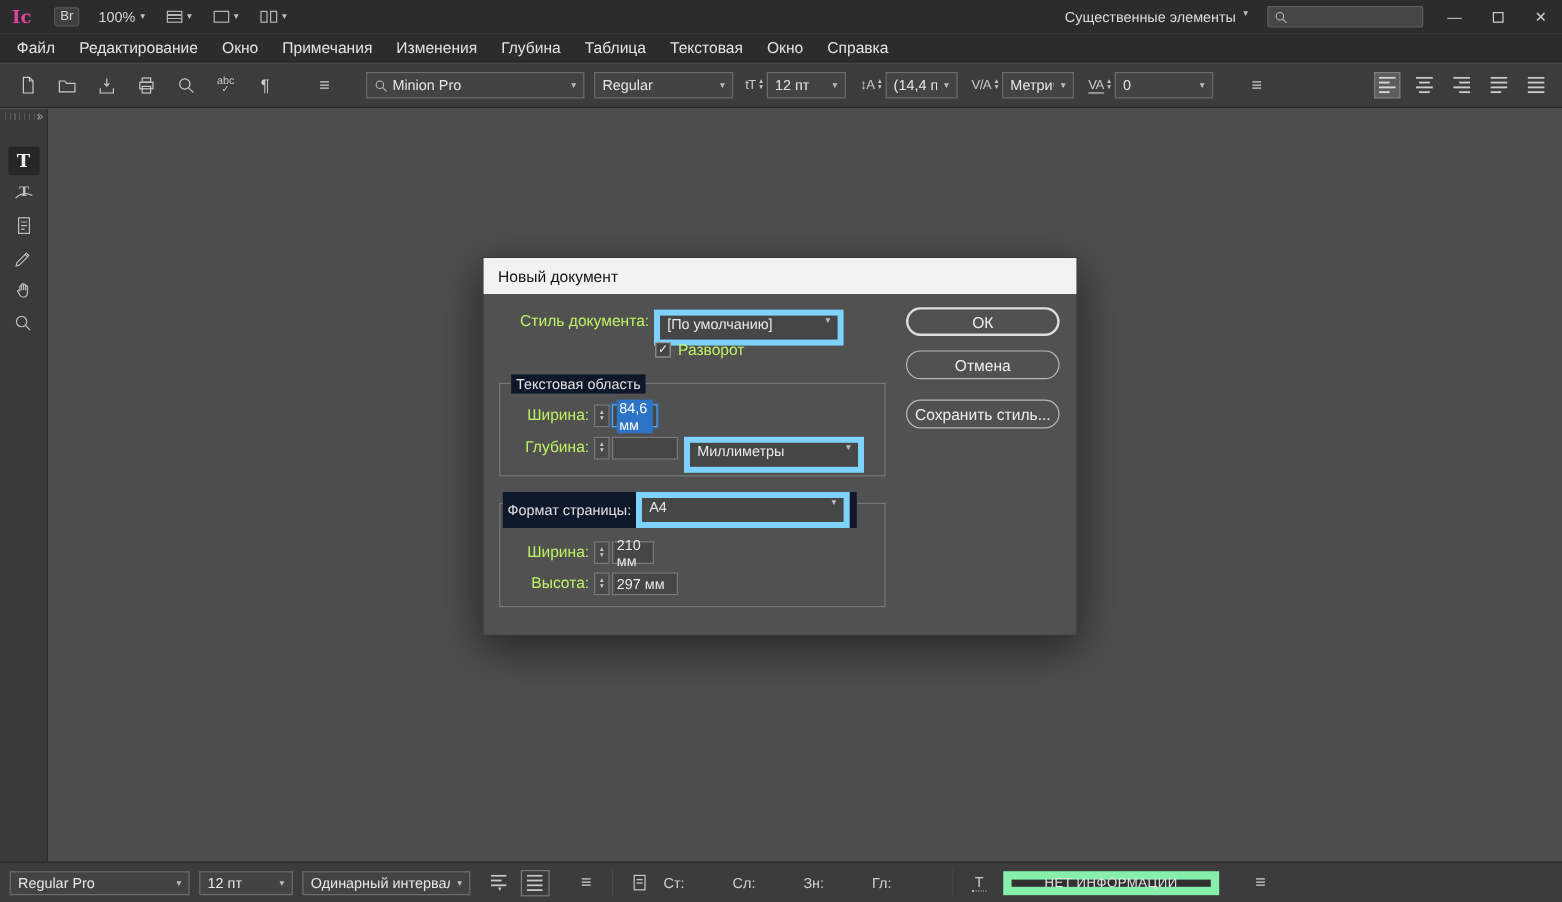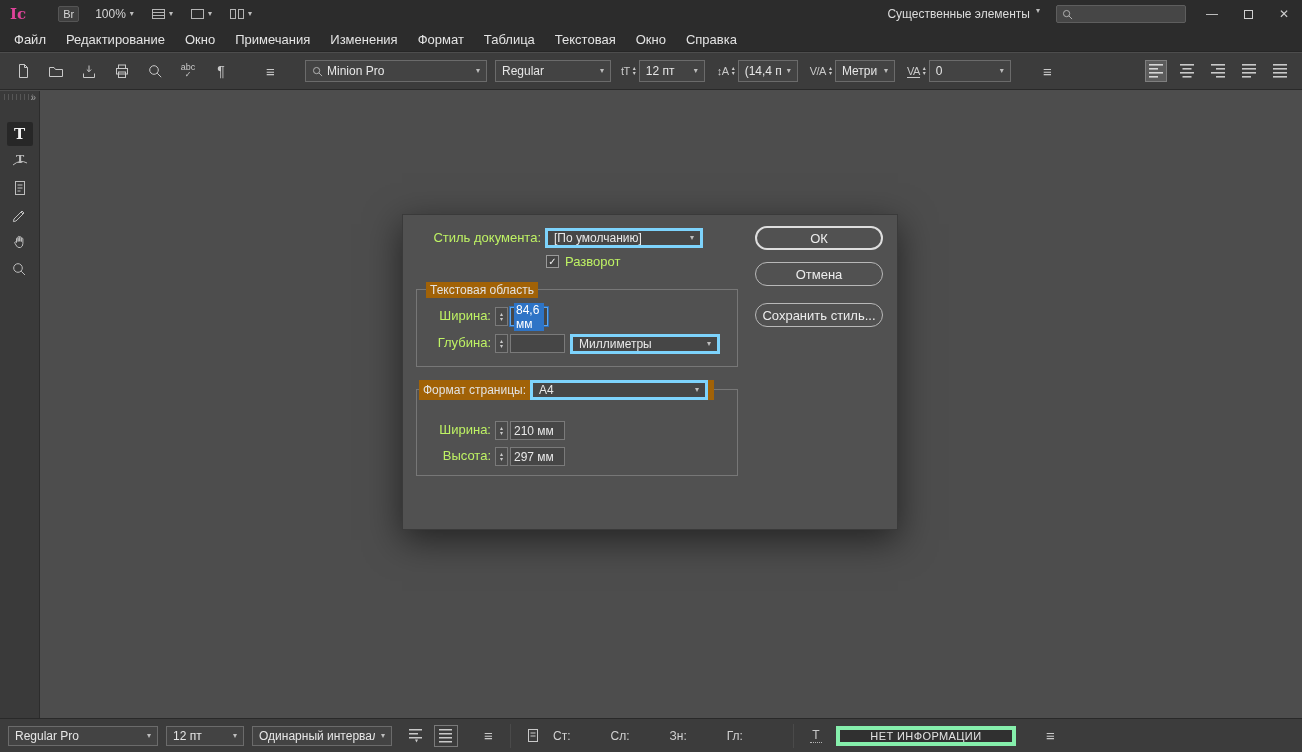--- a/index.html
+++ b/index.html
@@ -3,21 +3,21 @@
 <meta charset="utf-8">
 <style>
 *{margin:0;padding:0;box-sizing:border-box}
 html,body{width:1302px;height:752px}
 body{position:relative;overflow:hidden;background:#4d4d4d;color:#d9d9d9;
      font-family:"Liberation Sans","DejaVu Sans",sans-serif;font-size:13px}
 
 
 .titlebar{position:absolute;left:0;top:0;width:100%;height:28px;background:#2c2c2c;
           display:flex;align-items:center;padding:0 10px;z-index:40}
-.logo{color:#e0439a;font-weight:bold;font-size:15px;font-family:"DejaVu Serif",serif;margin-right:32px}
+.logo{color:#e0439a;font-weight:bold;font-size:15px;font-family:"DejaVu Serif",serif;margin-right:19px}
 .br-badge{font-size:11px;color:#d6d6d6;background:#3f3f3f;border:1px solid #555;border-radius:2px;
           padding:1px 4px;margin-right:16px}
 .tb-drop{display:flex;align-items:center;gap:4px;color:#d6d6d6;font-size:12px;margin-right:18px;cursor:default}
 .chev{font-size:8px;color:#bdbdbd;line-height:1}
 .vo-rect{display:inline-block;width:13px;height:10px;border:1px solid #b5b5b5}
 .vo-rect.lines{background:repeating-linear-gradient(#0000 0 2px,#b5b5b5 2px 3px)}
 .vo-two{display:inline-flex;gap:2px}
 .vo-two i{display:block;width:6px;height:10px;border:1px solid #b5b5b5}
 .tspacer{flex:1}
 .workspace{display:flex;align-items:flex-start;gap:6px;font-size:12px;color:#dcdcdc;margin-right:16px}
@@ -67,50 +67,50 @@
 .tool.selected{background:#272727;border-radius:2px;color:#f2f2f2}
 .tool .t-glyph{font-family:"DejaVu Serif","Liberation Serif",serif;font-weight:bold;font-size:15px}
 
 
 .dialog{position:absolute;left:402px;top:214px;width:496px;height:316px;background:#515151;
         border:1px solid #3a3a3a;box-shadow:0 10px 34px rgba(0,0,0,.55);z-index:50}
 .dlg-title{height:30px;background:#f2f2f2;color:#141414;display:flex;align-items:center;
            padding:0 12px;font-size:13px}
 .dlg-body{position:relative;height:285px;font-size:13px}
 .dl{position:absolute;color:#bef264;white-space:nowrap;line-height:20px}
-.dcombo{position:absolute;height:20px;background:#464646;border:3px solid #7dd3fc;display:flex;
-        align-items:center;padding:0 6px;font-size:12px;color:#e8e8e8;cursor:default}
+.dcombo{position:absolute;height:30px;background:#464646;border:5px solid #7dd3fc;display:flex;
+        padding:0 6px;font-size:12px;color:#e8e8e8;cursor:default}
 .dcombo .val{flex:1;white-space:nowrap;overflow:hidden}
 .dinput{position:absolute;height:19px;background:#464646;border:1px solid #7a7a7a;display:flex;
         align-items:center;padding:0 3px;font-size:12px;color:#e8e8e8}
 .dinput.focus{border-color:#58a6f2;box-shadow:0 0 0 1px #2f6eb5}
 .sel{background:#2e74c6;color:#fff;padding:0 2px}
 .dspin{position:absolute;width:13px;height:19px;background:#4a4a4a;border:1px solid #7a7a7a;
        display:flex;flex-direction:column;align-items:center;justify-content:center;color:#c9c9c9}
 .dspin i{font-style:normal;display:block;font-size:6px;line-height:5px}
 .checkbox{position:absolute;width:13px;height:13px;background:#454545;border:1px solid #9a9a9a;
           display:flex;align-items:center;justify-content:center;font-size:10px;color:#efefef;line-height:1}
 .group{position:absolute;border:1px solid #777;}
-.legend{position:absolute;top:-8px;left:9px;background:#a16207;padding:0 4px;font-size:12px;color:#e2e2e2;line-height:16px}
+.legend{position:absolute;top:-8px;left:9px;background:#0f172a;padding:0 4px;font-size:12px;color:#e2e2e2;line-height:16px}
 .btn{position:absolute;left:352px;width:128px;height:24px;border-radius:12px;background:#515151;
      border:1px solid #b8b8b8;color:#ededed;display:flex;align-items:center;justify-content:center;
      font-size:13px;cursor:default}
 .btn.default{border-width:2px;border-color:#dedede}
 
 
 .statusbar{position:absolute;left:0;bottom:0;width:100%;height:34px;background:#3c3c3c;
            border-top:1px solid #292929;display:flex;align-items:center;padding:0 8px;z-index:45}
 .statusbar .combo{height:20px}
 .sb-icon{width:24px;height:22px;display:flex;align-items:center;justify-content:center;color:#c9c9c9;flex:none}
 .sb-icon.boxed{border:1px solid #7a7a7a}
 .vsep{width:1px;height:24px;background:#2c2c2c;border-right:1px solid #4a4a4a;margin:0 10px;flex:none}
 .stat{font-size:12px;color:#d2d2d2;margin-right:14px;display:flex;align-items:baseline}
 .stat .sv{display:inline-block;width:26px}
 .copyfit-glyph{font-size:12px;color:#c9c9c9;border-bottom:1px dotted #b5b5b5;padding:0 2px}
-.infobox{width:180px;height:20px;background:#303030;border:4px solid #86efac;display:flex;align-items:center;
+.infobox{width:180px;height:20px;background:#303030;border:7px solid #86efac;display:flex;align-items:center;
          justify-content:center;font-size:11px;color:#e3e3e3;letter-spacing:.4px;margin:0 22px 0 8px;flex:none}
 </style>
 </head>
 <body>
 
 <div class="titlebar">
   <span class="logo">Ic</span>
   <span class="br-badge">Br</span>
   <span class="tb-drop">
     <span>100%</span>
@@ -151,21 +151,21 @@
     <span class="wbtn">✕</span>
   </span>
 </div>
 
 <div class="menubar">
   <span class="menu-item">Файл</span>
   <span class="menu-item">Редактирование</span>
   <span class="menu-item">Окно</span>
   <span class="menu-item">Примечания</span>
   <span class="menu-item">Изменения</span>
-  <span class="menu-item">Формат</span>
+  <span class="menu-item">Глубина</span>
   <span class="menu-item">Таблица</span>
   <span class="menu-item">Текстовая</span>
   <span class="menu-item">Окно</span>
   <span class="menu-item">Справка</span>
 </div>
 
 <div class="toolbar">
   <span class="tbtn">
     <svg width="18" height="18" viewBox="0 0 18 18" fill="none" stroke="#c9c9c9">
         <path d="M5.5 2.5h5l3 3v10h-8z"></path>
@@ -346,20 +346,23 @@
           <circle cx="7" cy="7" r="4.3"></circle>
           <line x1="10.2" y1="10.2" x2="14" y2="14"></line>
         </svg>
     </span>
   </div>
 </div>
 
 <div style="position:absolute;left:41px;top:91px;right:0;bottom:34px;background:#4d4d4d"></div>
 
 <div class="dialog">
+  <div class="dlg-title">
+    <span>Новый документ</span>
+  </div>
   <div class="dlg-body">
 
     <span class="dl" style="left:26px;width:112px;text-align:right;top:13px">Стиль документа:</span>
     <span class="dcombo" style="left:142px;top:13px;width:158px">
       <span class="val">[По умолчанию]</span>
       <span class="chev">▾</span>
     </span>
 
     <span class="checkbox" style="left:143px;top:40px">
       <span>✓</span>
@@ -396,21 +399,21 @@
         <span class="dcombo" style="position:static;width:178px">
           <span class="val">A4</span>
           <span class="chev">▾</span>
         </span>
       </span>
       <span class="dl" style="left:2px;width:72px;text-align:right;top:30px">Ширина:</span>
       <span class="dspin" style="left:78px;top:31px">
           <i>▴</i>
           <i>▾</i>
         </span>
-      <span class="dinput" style="left:93px;top:31px;width:55px">
+      <span class="dinput" style="left:93px;top:31px;width:35px">
         <span>210 мм</span>
       </span>
       <span class="dl" style="left:2px;width:72px;text-align:right;top:56px">Высота:</span>
       <span class="dspin" style="left:78px;top:57px">
           <i>▴</i>
           <i>▾</i>
         </span>
       <span class="dinput" style="left:93px;top:57px;width:55px">
         <span>297 мм</span>
       </span>

